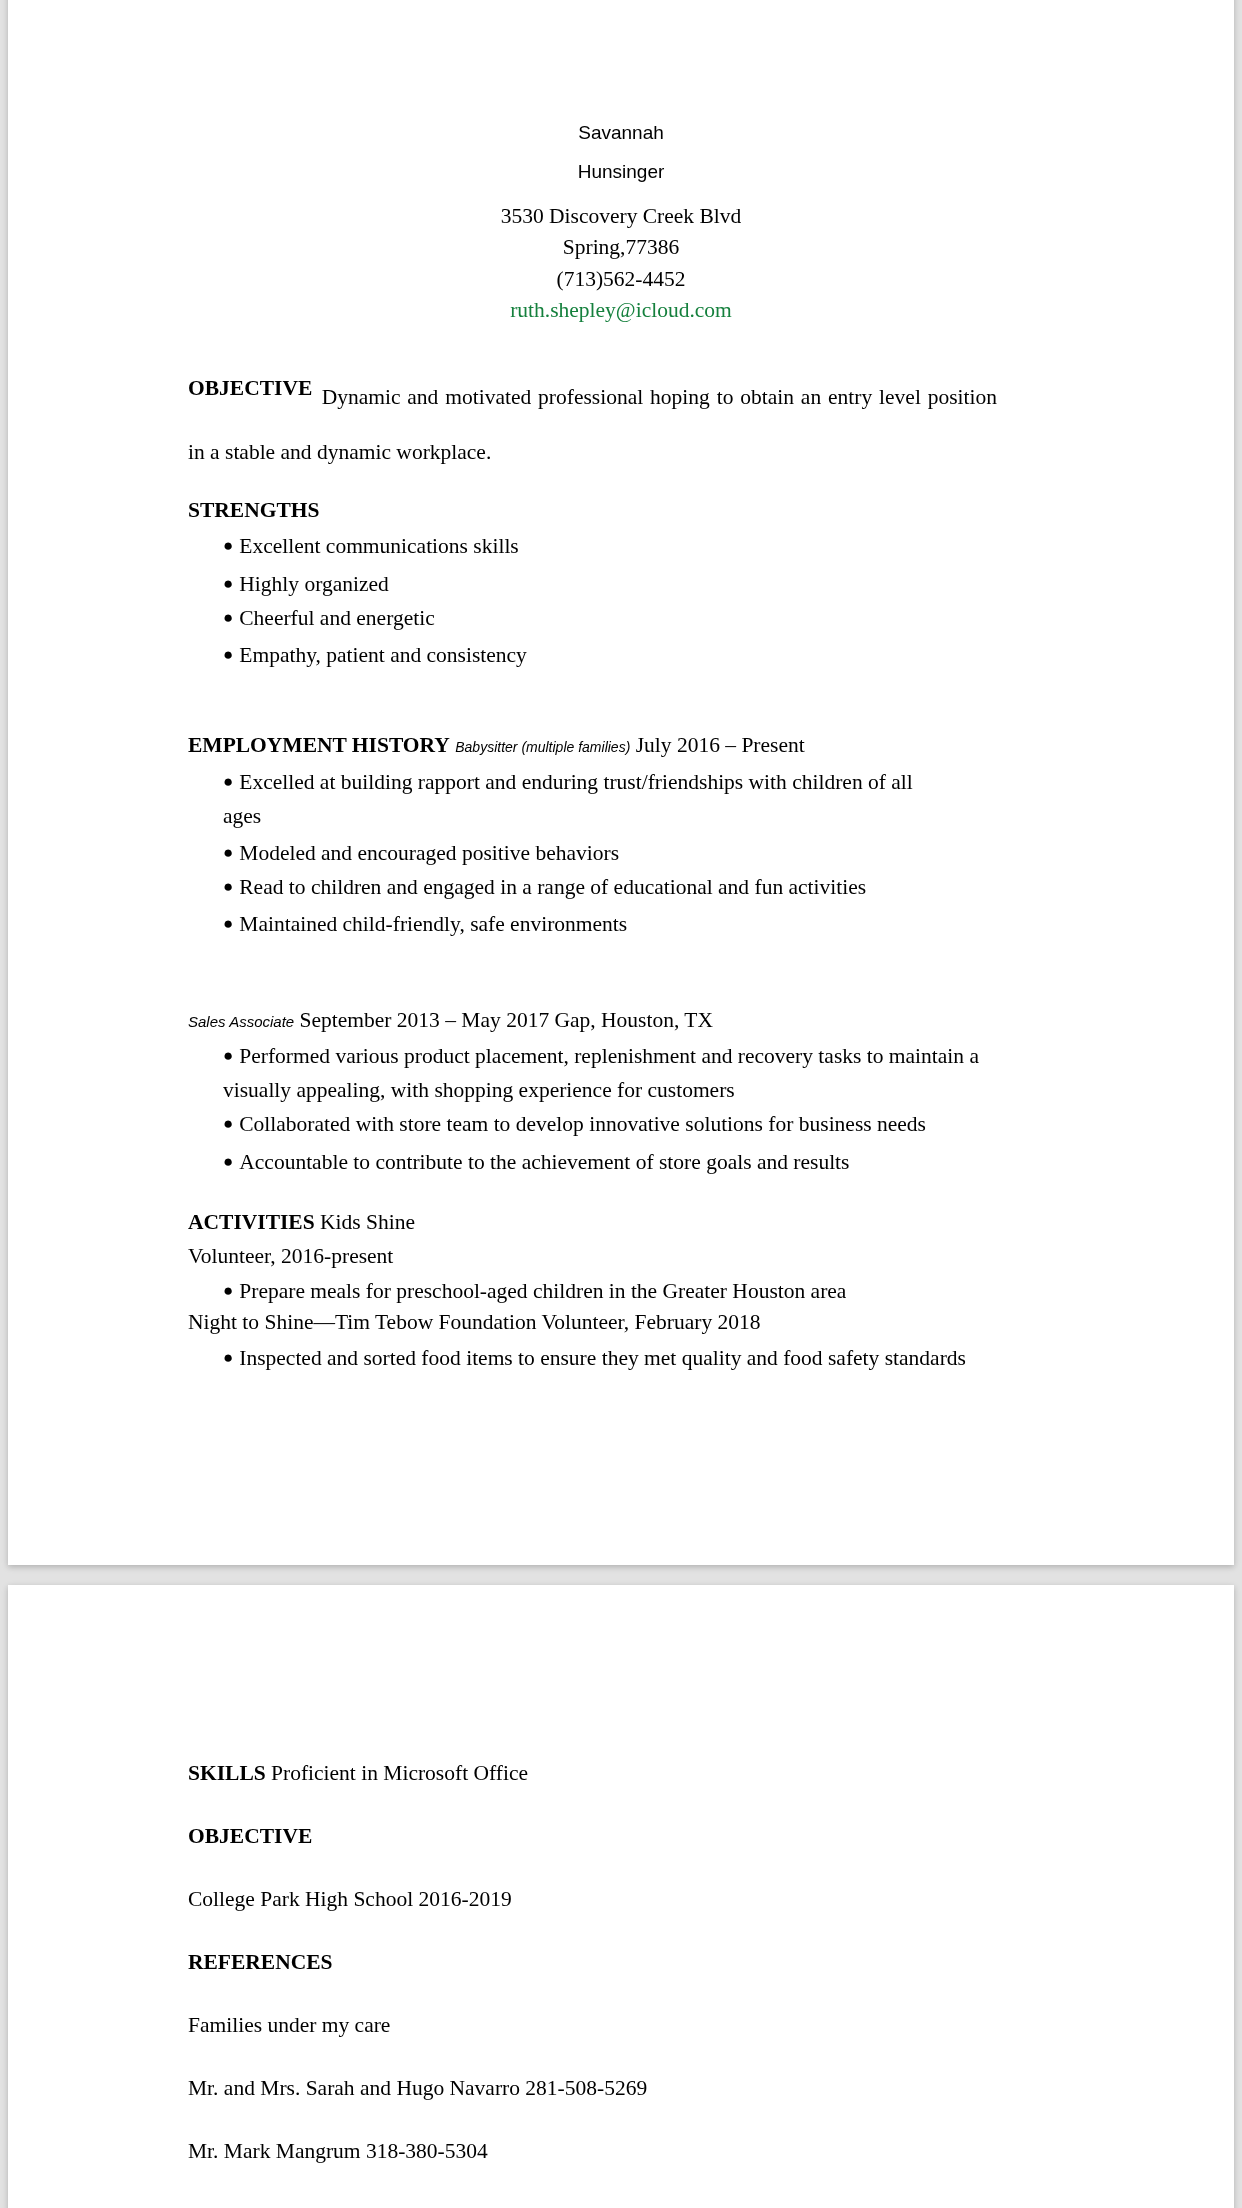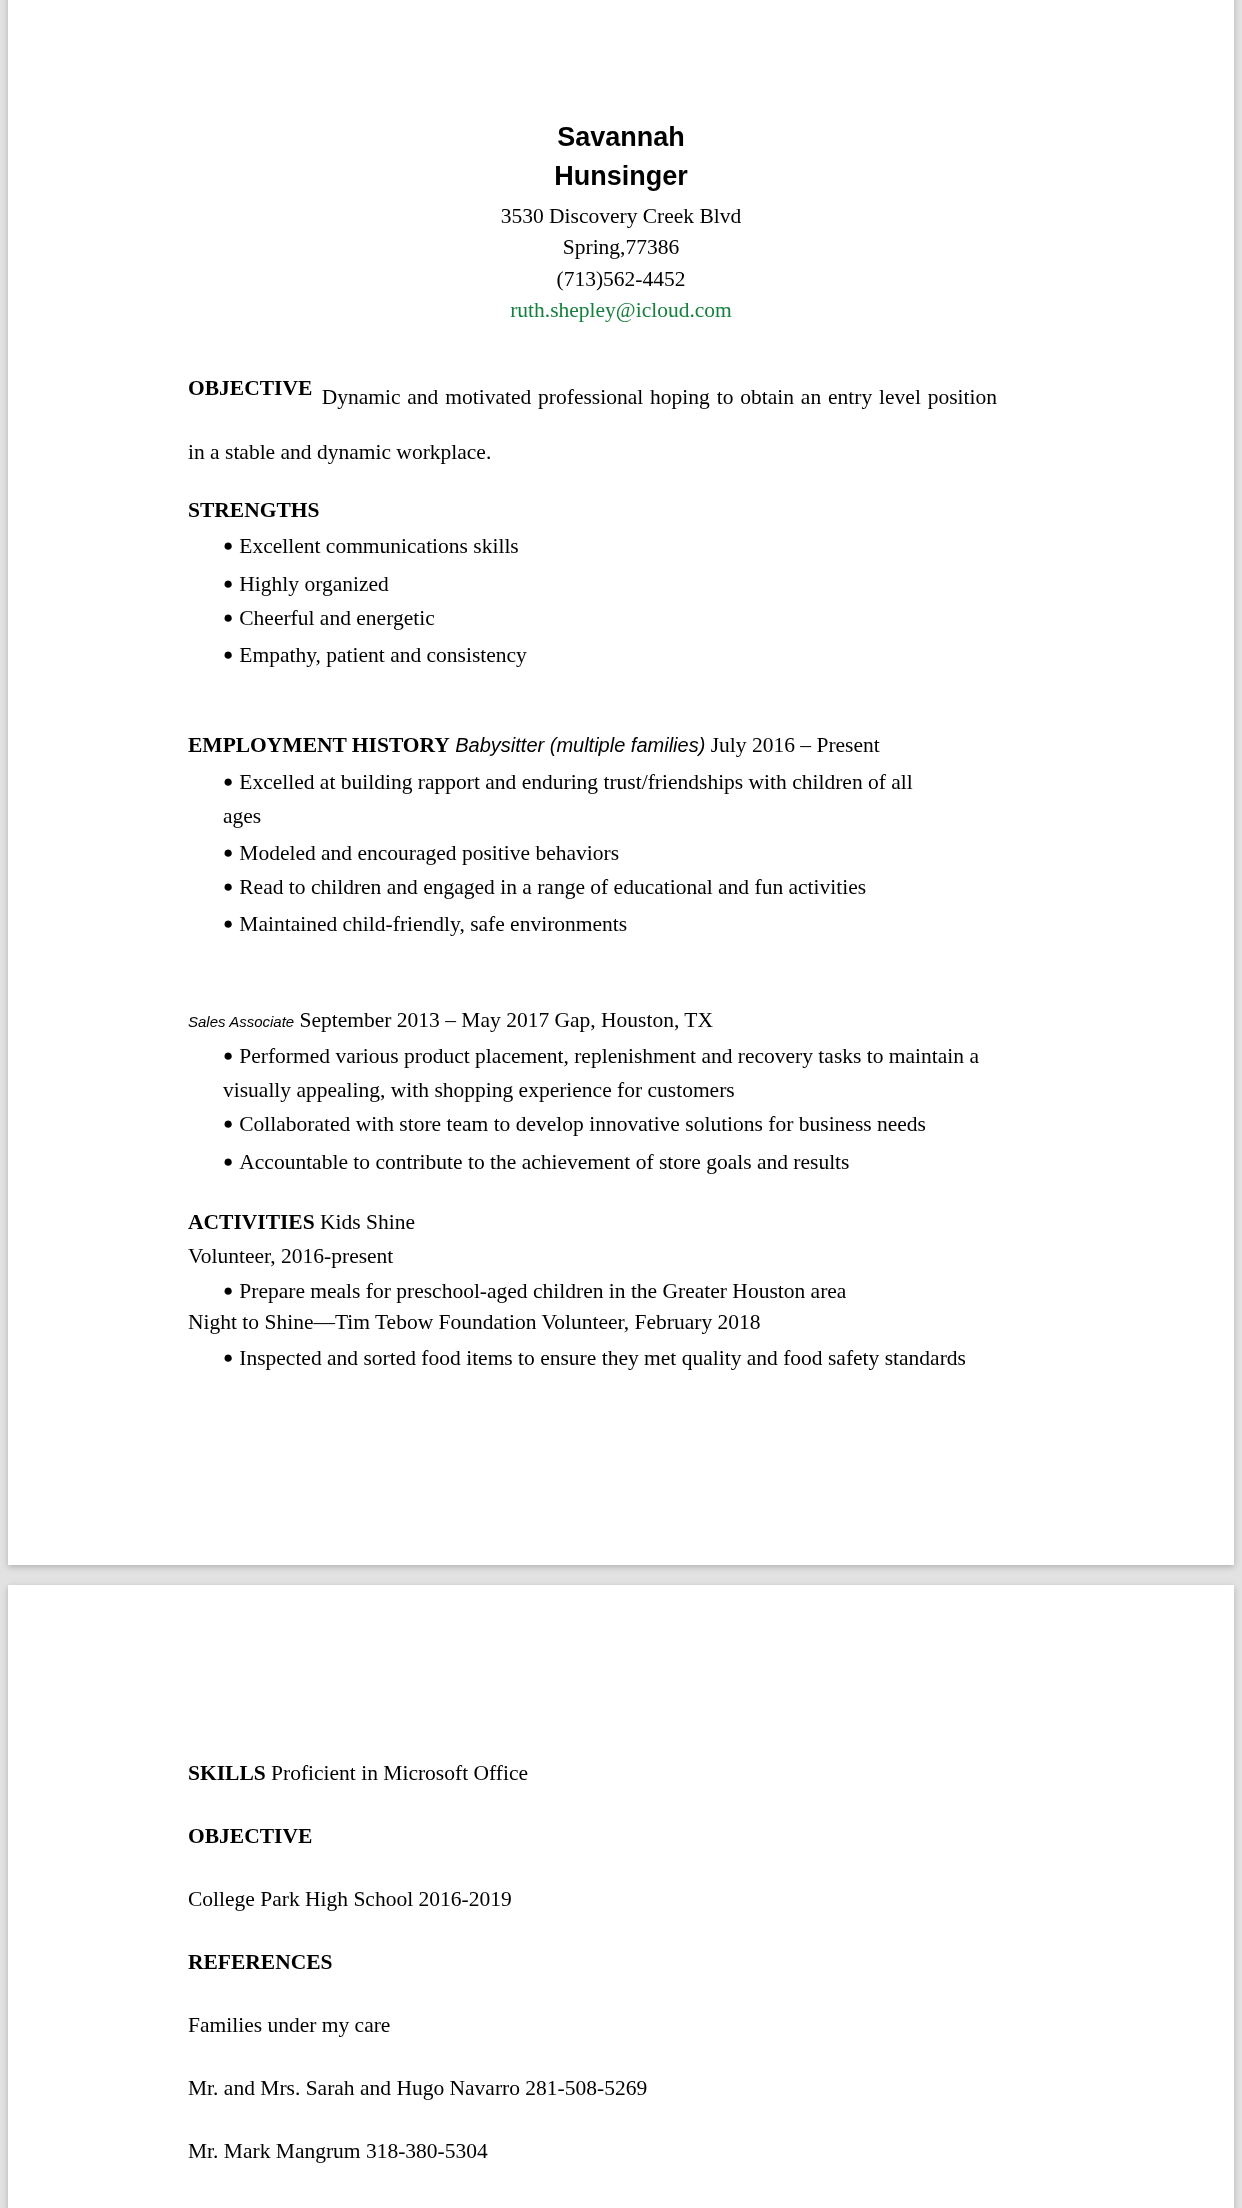--- a/index.html
+++ b/index.html
@@ -19,21 +19,21 @@
       left: 8px;
       width: 1226px;
       background: #ffffff;
       box-shadow: 0 2px 6px rgba(0,0,0,0.22);
     }
     #page1 { top: -10px; height: 1575px; }
     #page2 { top: 1585px; height: 640px; }
 
     .abs { position: absolute; white-space: nowrap; }
     .serif { font-family: "Liberation Serif", serif; font-size: 21.5px; }
-    .sans-bold { font-family: "Liberation Sans", sans-serif; font-weight: bold; font-size: 27px; }
+    .sans-bold { font-family: "Liberation Sans", sans-serif; font-weight: normal; font-size: 19px; }
     .sans-italic { font-family: "Liberation Sans", sans-serif; font-style: italic; }
     .bold { font-weight: bold; }
     .center { left: 0; width: 1226px; text-align: center; }
     .email { color: #1a1aee; }
     .bullet::before { content: "\25CF"; font-size: 17px; margin-right: 6px; position: relative; top: -2px; }
     .objective-text { word-spacing: 1.5px; }
   </style>
 </head>
 <body>
 
@@ -53,21 +53,21 @@
   <div class="abs serif" style="left:180px; top:450px;">in a stable and dynamic workplace.</div>
 
   <div class="abs serif bold" style="left:180px; top:508px;">STRENGTHS</div>
   <div class="abs serif bullet" style="left:215px; top:544px;">Excellent communications skills</div>
   <div class="abs serif bullet" style="left:215px; top:582px;">Highly organized</div>
   <div class="abs serif bullet" style="left:215px; top:616px;">Cheerful and energetic</div>
   <div class="abs serif bullet" style="left:215px; top:653px;">Empathy, patient and consistency</div>
 
   <div class="abs serif" style="left:180px; top:743px;">
     <span class="bold">EMPLOYMENT HISTORY</span>
-    <span class="sans-italic" style="font-size:20px;">Babysitter (multiple families)</span>
+    <span class="sans-italic" style="font-size:14px;">Babysitter (multiple families)</span>
     <span>July 2016 – Present</span>
   </div>
   <div class="abs serif bullet" style="left:215px; top:780px;">Excelled at building rapport and enduring trust/friendships with children of all</div>
   <div class="abs serif" style="left:215px; top:814px;">ages</div>
   <div class="abs serif bullet" style="left:215px; top:851px;">Modeled and encouraged positive behaviors</div>
   <div class="abs serif bullet" style="left:215px; top:885px;">Read to children and engaged in a range of educational and fun activities</div>
   <div class="abs serif bullet" style="left:215px; top:922px;">Maintained child-friendly, safe environments</div>
 
   <div class="abs serif" style="left:180px; top:1018px;">
     <span class="sans-italic" style="font-size:15px;">Sales Associate</span>

